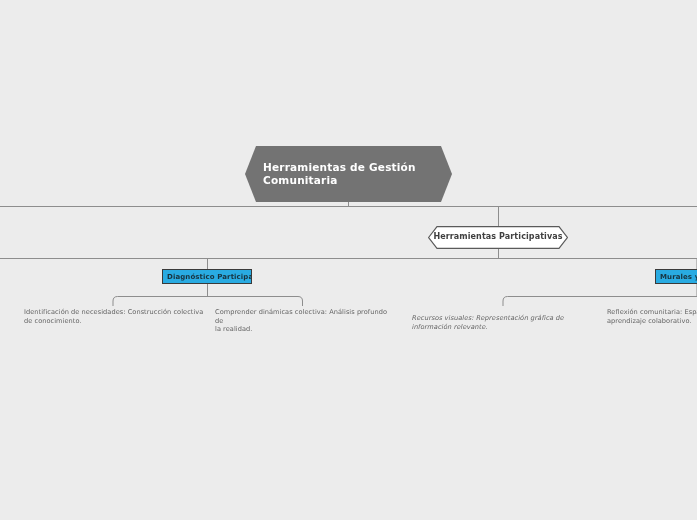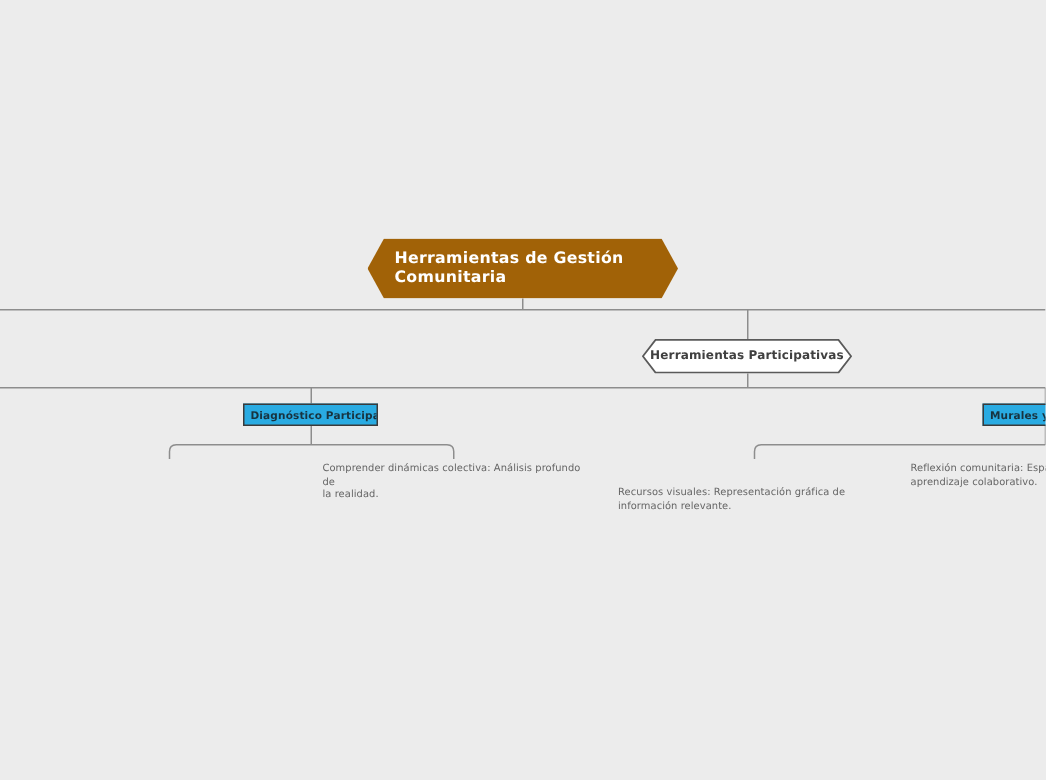--- a/index.html
+++ b/index.html
@@ -27,24 +27,24 @@
     top: 0;
     width: 697px;
     height: 520px;
     pointer-events: none;
   }
 
   
   .node-root {
     position: absolute;
     left: 245px;
-    top: 159px;
+    top: 146px;
     width: 207px;
-    height: 40px;
-    background: #a16207;
+    height: 56px;
+    background: #737373;
     color: #ffffff;
     font-size: 10.5px;
     font-weight: bold;
     line-height: 13px;
     letter-spacing: 0.2px;
     display: flex;
     align-items: center;
     box-sizing: border-box;
     padding: 0 18px;
     -webkit-clip-path: polygon(0 50%, 11px 0, calc(100% - 11px) 0, 100% 50%, calc(100% - 11px) 100%, 11px 100%);
@@ -111,21 +111,21 @@
   .leaf {
     position: absolute;
     font-size: 6.6px;
     line-height: 8.6px;
     color: #656565;
     letter-spacing: 0.05px;
     white-space: pre-line;
   }
   .leaf.l1 { left: 24px;  top: 308px; width: 182px; }
   .leaf.l2 { left: 215px; top: 308px; width: 182px; }
-  .leaf.l3 { left: 412px; top: 324px; width: 182px; }
+  .leaf.l3 { left: 412px; top: 314px; width: 182px; font-style: italic; }
   .leaf.l4 { left: 607px; top: 308px; width: 182px; }
 </style>
 </head>
 <body>
 
 <div id="canvas">
 
   <svg class="edges" viewBox="0 0 697 520" width="697" height="520" xmlns="http://www.w3.org/2000/svg">
     <g fill="none" stroke="#8d8d8d" stroke-width="1">
 
@@ -165,20 +165,22 @@
   </div>
 
   <div class="node-sel n-diag">
     <span>Diagnóstico Participativo</span>
   </div>
 
   <div class="node-sel n-mur">
     <span>Murales y</span>
   </div>
 
+  <div class="leaf l1">Identificación de necesidades: Construcción colectiva
+de conocimiento.</div>
   <div class="leaf l2">Comprender dinámicas colectiva: Análisis profundo de
 la realidad.</div>
   <div class="leaf l3">Recursos visuales: Representación gráfica de
 información relevante.</div>
   <div class="leaf l4">Reflexión comunitaria: Espa
 aprendizaje colaborativo.</div>
 
 </div>
 
 </body></html>

